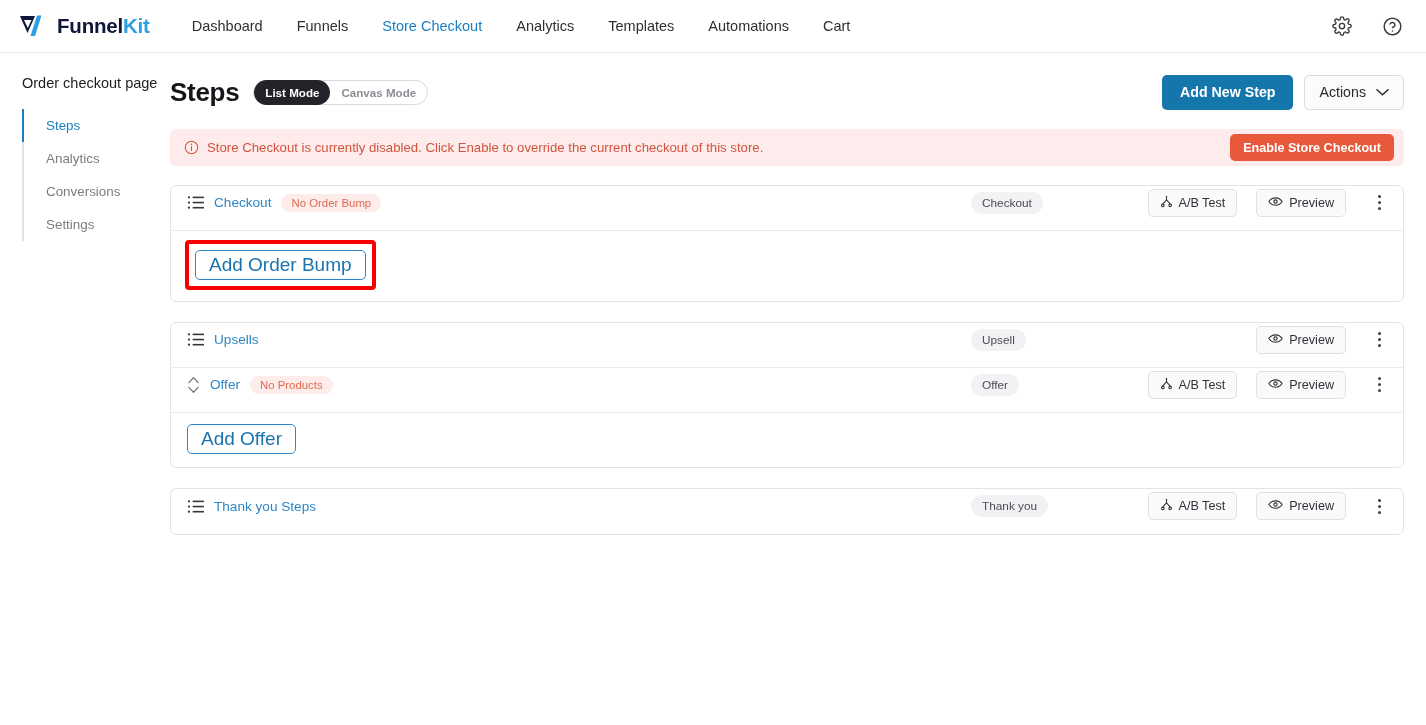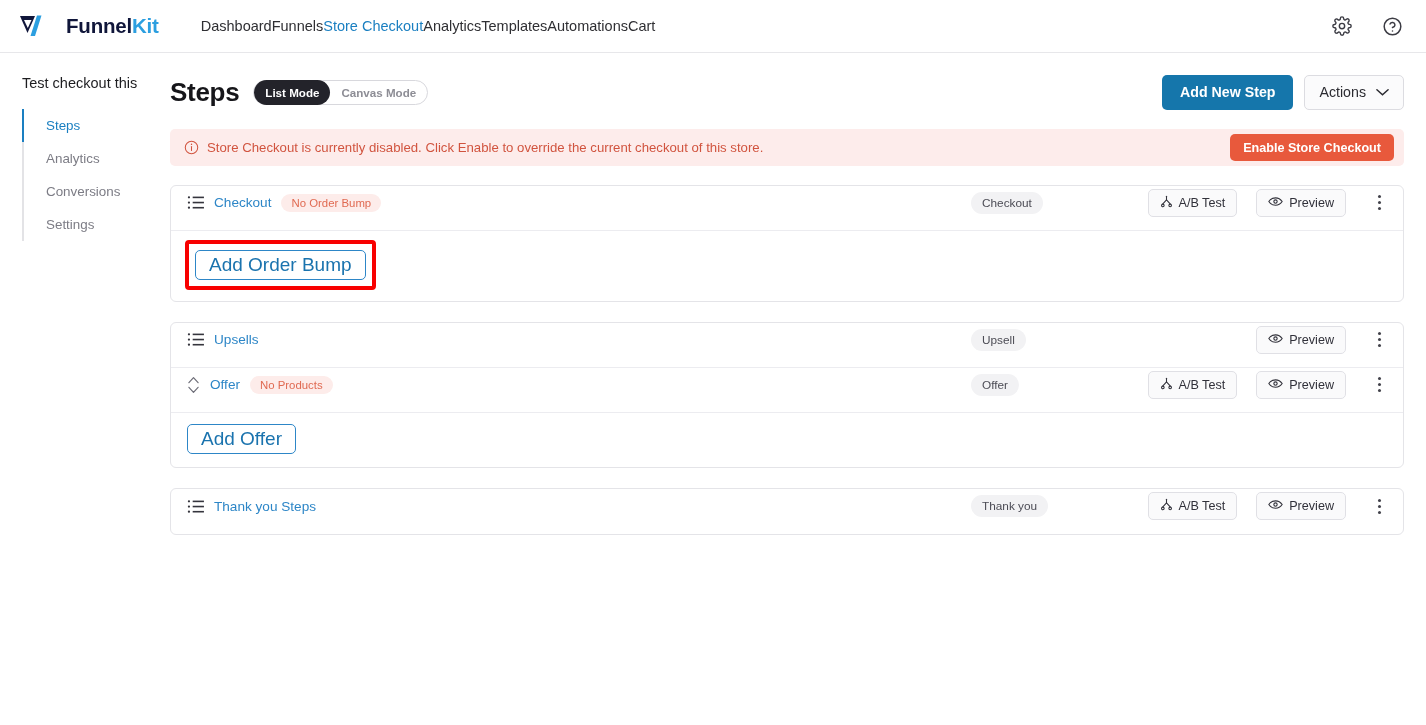--- a/index.html
+++ b/index.html
@@ -14,32 +14,32 @@
 
   
   .topbar {
     height: 53px;
     background: #ffffff;
     border-bottom: 1px solid #e7e7ea;
     display: flex;
     align-items: center;
     padding: 0 22px 0 18px;
   }
-  .brand { display: flex; align-items: center; gap: 18px; margin-right: 42px; }
+  .brand { display: flex; align-items: center; gap: 9px; margin-right: 42px; }
   .brand-mark { width: 30px; height: 26px; position: relative; }
   .brand-text {
     font-size: 20.5px;
     font-weight: bold;
     letter-spacing: -0.2px;
     white-space: nowrap;
   }
   .brand-text .dark { color: #10163a; }
   .brand-text .blue { color: #2c9fe0; }
 
-  .nav { display: flex; align-items: center; }
+  .nav { display: flex; align-items: center; gap: 34px; }
   .nav-item {
     font-size: 14.5px;
     color: #2f2f33;
     cursor: pointer;
     white-space: nowrap;
   }
   .nav-item.active { color: #1a7fc1; }
 
   .topbar-right { margin-left: auto; display: flex; align-items: center; gap: 26px; }
   .icon-btn { width: 24px; height: 24px; cursor: pointer; display: flex; align-items: center; justify-content: center; }
@@ -294,21 +294,21 @@
         <path d="M9.2 9.2a2.9 2.9 0 0 1 5.6 1c0 1.9-2.8 2.9-2.8 2.9" stroke-linecap="round"></path>
         <circle cx="12" cy="17.2" r="0.9" fill="#3c3c44" stroke="none"></circle>
       </svg>
     </span>
   </div>
 </div>
 
 <div class="layout">
 
   <aside class="sidebar">
-    <div class="sidebar-title">Test checkout this</div>
+    <div class="sidebar-title">Order checkout page</div>
     <div class="sidebar-list">
       <div class="sidebar-item active">Steps</div>
       <div class="sidebar-item">Analytics</div>
       <div class="sidebar-item">Conversions</div>
       <div class="sidebar-item">Settings</div>
     </div>
   </aside>
 
   <main class="content">
 

